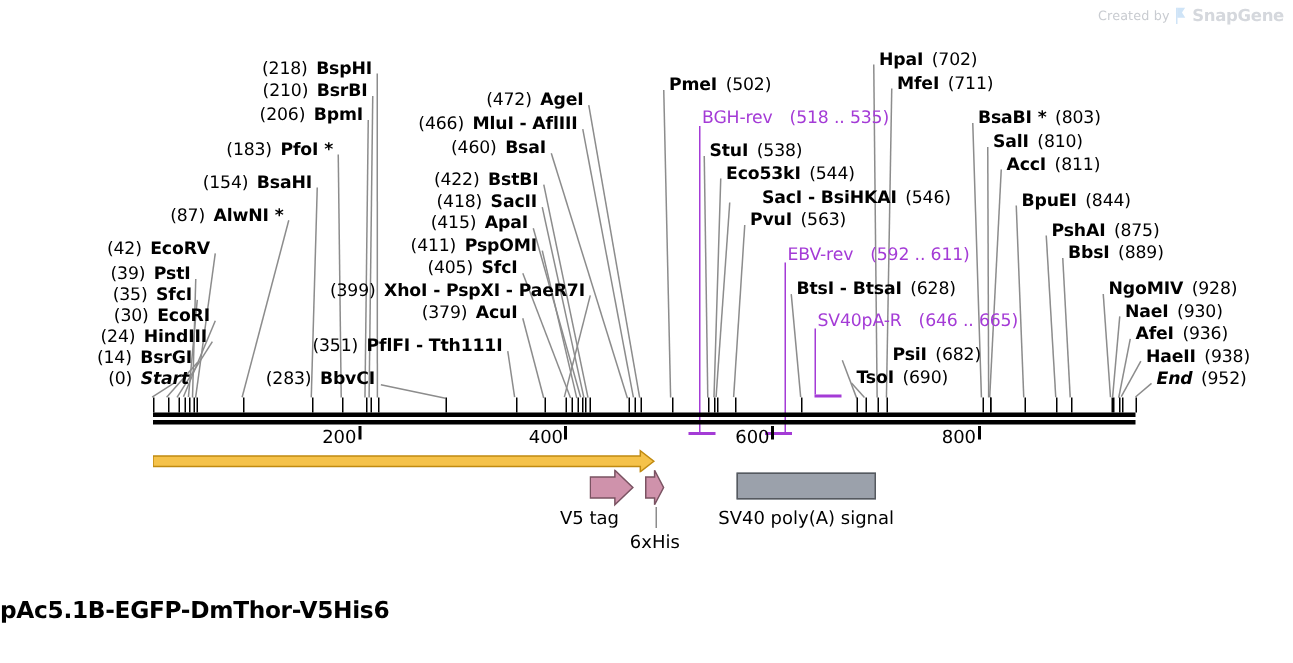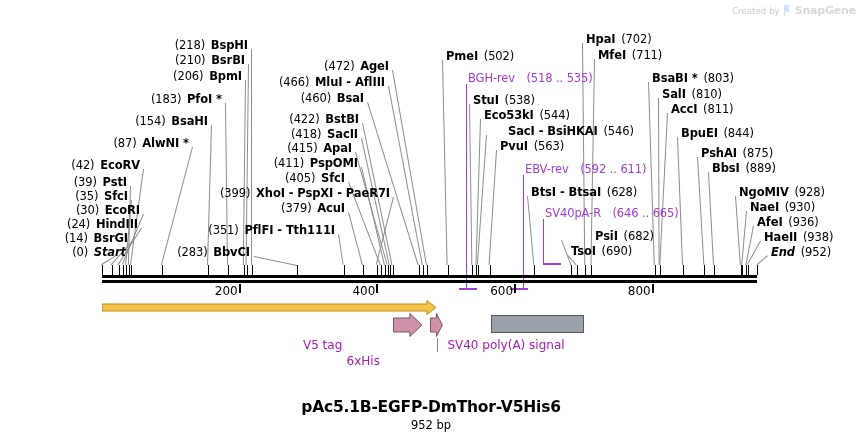--- a/index.html
+++ b/index.html
@@ -107,34 +107,35 @@
   .axis-label {
     position: absolute;
     font-size: 12px;
     color: #000;
     white-space: nowrap;
   }
   .feat { position: absolute; }
   .feat-label {
     position: absolute;
     font-size: 12px;
-    color: #a21caf;
+    color: #000000;
     white-space: nowrap;
+    text-align: center;
   }
   .tickline {
     position: absolute;
     background: #8c8c8c;
     width: 1px;
   }
 
   
   .title-block {
     position: absolute;
     width: 862px;
-    text-align: center;
+    text-align: left;
   }
   .plasmid-name {
     font-size: 15.5px;
     font-weight: bold;
     letter-spacing: -.2px;
     color: #000;
   }
   .plasmid-size {
     font-size: 11.5px;
     color: #000;
@@ -332,14 +333,13 @@
     </svg>
     <div class="feat" style="left: 490.946px; top: 315px; width: 92.934px; height: 18px; background: rgb(155, 161, 171); border: 1px solid rgb(85, 89, 95); box-sizing: border-box;"></div>
     <div class="feat-label" style="left: 302.961px; top: 338px; width: 180px;">V5 tag</div>
     <div class="feat-label" style="left: 346.562px; top: 354px; width: 180px;">6xHis</div>
     <div class="feat-label" style="left: 447.413px; top: 338px; width: 180px;">SV40 poly(A) signal</div>
     <div class="tickline" style="left: 436.562px; top: 338px; height: 14px;"></div>
   </div>
 
 <div class="title-block" style="left:0; top:398px;">
   <div class="plasmid-name">pAc5.1B-EGFP-DmThor-V5His6</div>
-  <div class="plasmid-size">952 bp</div>
 </div>
 
 </body></html>

